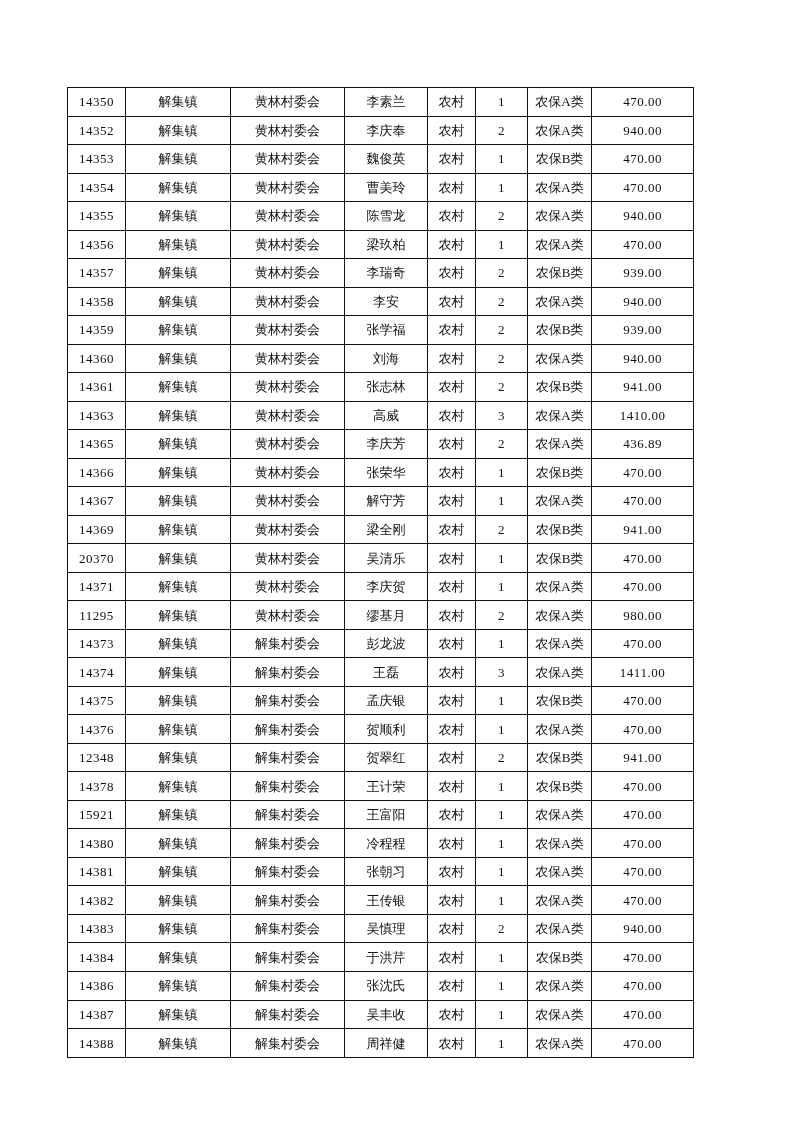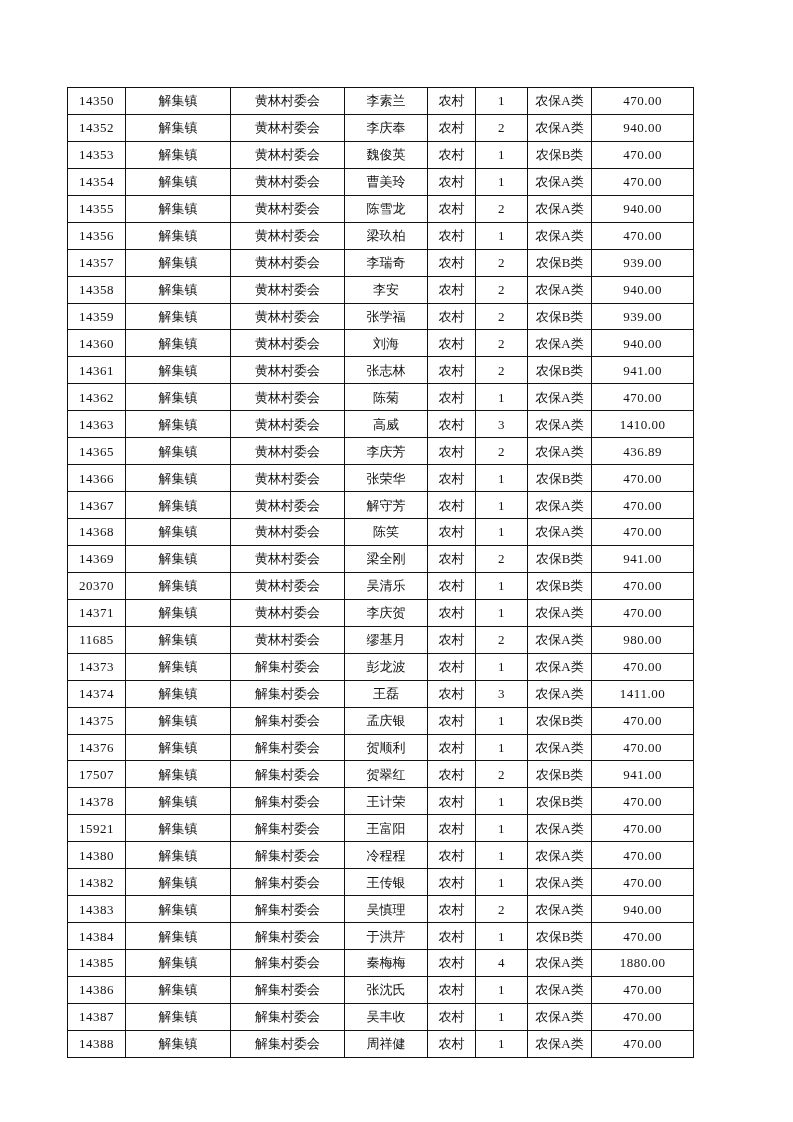--- a/index.html
+++ b/index.html
@@ -168,30 +168,20 @@
     <td class="num">14361</td>
     <td>解集镇</td>
     <td>黄林村委会</td>
     <td>张志林</td>
     <td>农村</td>
     <td class="num">2</td>
     <td>农保B类</td>
     <td class="num">941.00</td>
   </tr>
         <tr>
-    <td class="num">14362</td>
-    <td>解集镇</td>
-    <td>黄林村委会</td>
-    <td>陈菊</td>
-    <td>农村</td>
-    <td class="num">1</td>
-    <td>农保A类</td>
-    <td class="num">470.00</td>
-  </tr>
-        <tr>
     <td class="num">14363</td>
     <td>解集镇</td>
     <td>黄林村委会</td>
     <td>高威</td>
     <td>农村</td>
     <td class="num">3</td>
     <td>农保A类</td>
     <td class="num">1410.00</td>
   </tr>
         <tr>
@@ -218,30 +208,20 @@
     <td class="num">14367</td>
     <td>解集镇</td>
     <td>黄林村委会</td>
     <td>解守芳</td>
     <td>农村</td>
     <td class="num">1</td>
     <td>农保A类</td>
     <td class="num">470.00</td>
   </tr>
         <tr>
-    <td class="num">14368</td>
-    <td>解集镇</td>
-    <td>黄林村委会</td>
-    <td>陈笑</td>
-    <td>农村</td>
-    <td class="num">1</td>
-    <td>农保A类</td>
-    <td class="num">470.00</td>
-  </tr>
-        <tr>
     <td class="num">14369</td>
     <td>解集镇</td>
     <td>黄林村委会</td>
     <td>梁全刚</td>
     <td>农村</td>
     <td class="num">2</td>
     <td>农保B类</td>
     <td class="num">941.00</td>
   </tr>
         <tr>
@@ -258,21 +238,21 @@
     <td class="num">14371</td>
     <td>解集镇</td>
     <td>黄林村委会</td>
     <td>李庆贺</td>
     <td>农村</td>
     <td class="num">1</td>
     <td>农保A类</td>
     <td class="num">470.00</td>
   </tr>
         <tr>
-    <td class="num">11685</td>
+    <td class="num">11295</td>
     <td>解集镇</td>
     <td>黄林村委会</td>
     <td>缪基月</td>
     <td>农村</td>
     <td class="num">2</td>
     <td>农保A类</td>
     <td class="num">980.00</td>
   </tr>
         <tr>
     <td class="num">14373</td>
@@ -308,21 +288,21 @@
     <td class="num">14376</td>
     <td>解集镇</td>
     <td>解集村委会</td>
     <td>贺顺利</td>
     <td>农村</td>
     <td class="num">1</td>
     <td>农保A类</td>
     <td class="num">470.00</td>
   </tr>
         <tr>
-    <td class="num">17507</td>
+    <td class="num">12348</td>
     <td>解集镇</td>
     <td>解集村委会</td>
     <td>贺翠红</td>
     <td>农村</td>
     <td class="num">2</td>
     <td>农保B类</td>
     <td class="num">941.00</td>
   </tr>
         <tr>
     <td class="num">14378</td>
@@ -348,20 +328,30 @@
     <td class="num">14380</td>
     <td>解集镇</td>
     <td>解集村委会</td>
     <td>冷程程</td>
     <td>农村</td>
     <td class="num">1</td>
     <td>农保A类</td>
     <td class="num">470.00</td>
   </tr>
         <tr>
+    <td class="num">14381</td>
+    <td>解集镇</td>
+    <td>解集村委会</td>
+    <td>张朝习</td>
+    <td>农村</td>
+    <td class="num">1</td>
+    <td>农保A类</td>
+    <td class="num">470.00</td>
+  </tr>
+        <tr>
     <td class="num">14382</td>
     <td>解集镇</td>
     <td>解集村委会</td>
     <td>王传银</td>
     <td>农村</td>
     <td class="num">1</td>
     <td>农保A类</td>
     <td class="num">470.00</td>
   </tr>
         <tr>
@@ -376,30 +366,20 @@
   </tr>
         <tr>
     <td class="num">14384</td>
     <td>解集镇</td>
     <td>解集村委会</td>
     <td>于洪芹</td>
     <td>农村</td>
     <td class="num">1</td>
     <td>农保B类</td>
     <td class="num">470.00</td>
-  </tr>
-        <tr>
-    <td class="num">14385</td>
-    <td>解集镇</td>
-    <td>解集村委会</td>
-    <td>秦梅梅</td>
-    <td>农村</td>
-    <td class="num">4</td>
-    <td>农保A类</td>
-    <td class="num">1880.00</td>
   </tr>
         <tr>
     <td class="num">14386</td>
     <td>解集镇</td>
     <td>解集村委会</td>
     <td>张沈氏</td>
     <td>农村</td>
     <td class="num">1</td>
     <td>农保A类</td>
     <td class="num">470.00</td>

